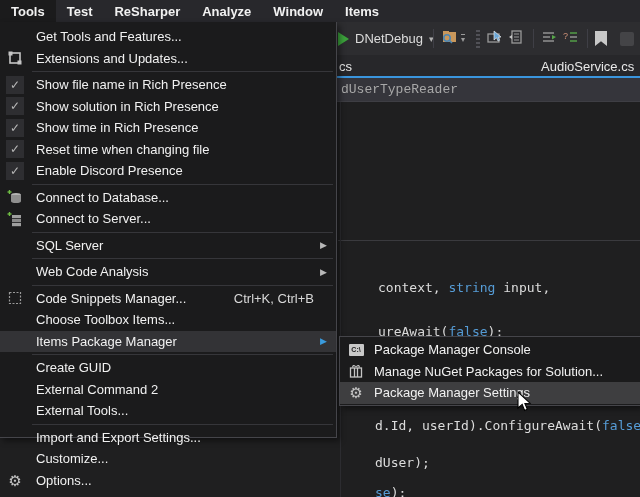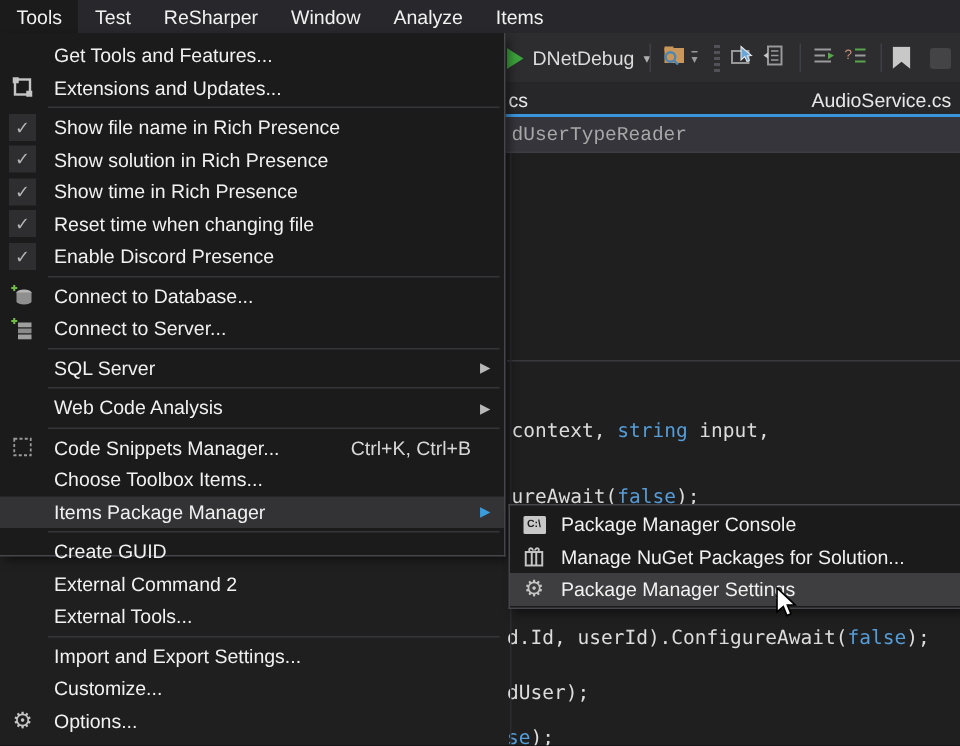--- a/index.html
+++ b/index.html
@@ -1,20 +1,20 @@
 <!DOCTYPE html>
 <html><head>
 <meta charset="utf-8">
 <style>
   html,body{margin:0;padding:0;background:#111;}
   .screen{position:relative;width:640px;height:497px;background:#1f1f20;overflow:hidden;
           font-family:"Liberation Sans",sans-serif;color:#f1f1f1;font-size:13px;}
 
   
-  .menubar{position:absolute;left:0;top:0;width:640px;height:22px;background:#28282c;display:flex;align-items:stretch;}
+  .menubar{position:absolute;left:0;top:0;width:640px;height:22px;background:#28282c;display:flex;align-items:stretch;font-weight:bold;}
   .mb-item{padding:0 11px;display:flex;align-items:center;color:#f1f1f1;cursor:default;}
   .mb-item.open{background:#1b1b1c;}
 
   
   .toolbar{position:absolute;left:0;top:22px;width:640px;height:33px;background:#2d2d30;}
   .tb{position:absolute;top:0;height:33px;display:flex;align-items:center;}
   .tb-sep{position:absolute;top:7px;width:1px;height:19px;background:#3f3f46;}
   .play{width:0;height:0;border-left:11px solid #3ca33c;border-top:7px solid transparent;border-bottom:7px solid transparent;}
   .ddtext{color:#dcdcdc;margin-left:7px;}
   .chev{color:#b0b0b0;font-size:9px;margin-left:6px;}
@@ -28,27 +28,27 @@
   .tab{position:absolute;top:0;height:23px;display:flex;align-items:center;color:#e8e8e8;}
   .tab-underline{position:absolute;left:0;top:76px;width:640px;height:2px;background:#3a95dd;}
 
   
   .breadcrumb{position:absolute;left:0;top:78px;width:640px;height:23px;background:#35353b;border-bottom:1px solid #3e3e44;
               display:flex;align-items:center;color:#a8a8a8;}
   .breadcrumb span{margin-left:341px;font-family:Liberation Mono, monospace;}
 
   
   .editor{position:absolute;left:0;top:102px;width:640px;height:395px;background:#1f1f20;}
-  .code{position:absolute;font-family:"DejaVu Sans Mono",monospace;font-size:13px;color:#dcdcdc;white-space:pre;}
+  .code{position:absolute;font-family:"DejaVu Sans Mono",monospace;font-size:13px;color:#dcdcdc;white-space:pre;margin-left:37px;}
   .kw{color:#569cd6;}
   .h-div{position:absolute;left:338px;width:302px;height:1px;background:#3a3a3e;}
   .v-edge{position:absolute;left:340px;top:102px;width:1px;height:395px;background:#2c2c30;}
 
   
-  .dropdown{position:absolute;left:0;top:22px;width:337px;height:349px;background:#1b1b1c;
+  .dropdown{position:absolute;left:0;top:22px;width:337px;height:416px;background:#1b1b1c;
             border-right:1px solid #45454a;border-bottom:1px solid #45454a;
             box-shadow:3px 3px 6px rgba(0,0,0,.45);z-index:10;padding-top:4px;box-sizing:border-box;}
   .mrow{position:relative;height:21.5px;display:flex;align-items:center;cursor:default;}
   .mrow.hl{background:#333336;}
   .mrow .lbl{position:absolute;left:36px;white-space:nowrap;}
   .mrow .sc{position:absolute;right:22px;color:#d8d8d8;}
   .mrow .arr{position:absolute;right:9px;font-size:9px;color:#b8b8b8;}
   .mrow .arr.blue{color:#3a9bdd;}
   .checkbox{position:absolute;left:6px;width:18px;height:18px;background:#2e2e31;display:flex;align-items:center;justify-content:center;
             color:#b5b5b5;font-size:12px;}
@@ -72,22 +72,22 @@
 </style>
 </head>
 <body>
 
 <div class="screen">
 
   <div class="menubar">
     <div class="mb-item open">Tools</div>
     <div class="mb-item">Test</div>
     <div class="mb-item">ReSharper</div>
+    <div class="mb-item">Analyze</div>
     <div class="mb-item">Window</div>
-    <div class="mb-item">Analyze</div>
     <div class="mb-item">Items</div>
   </div>
 
   <div class="toolbar">
     <div class="tb" style="left:338px;">
         <span class="play"></span>
       </div>
     <div class="tb" style="left:348px;align-items:center;">
       <span class="ddtext">DNetDebug</span>
       <span class="chev">▾</span>

